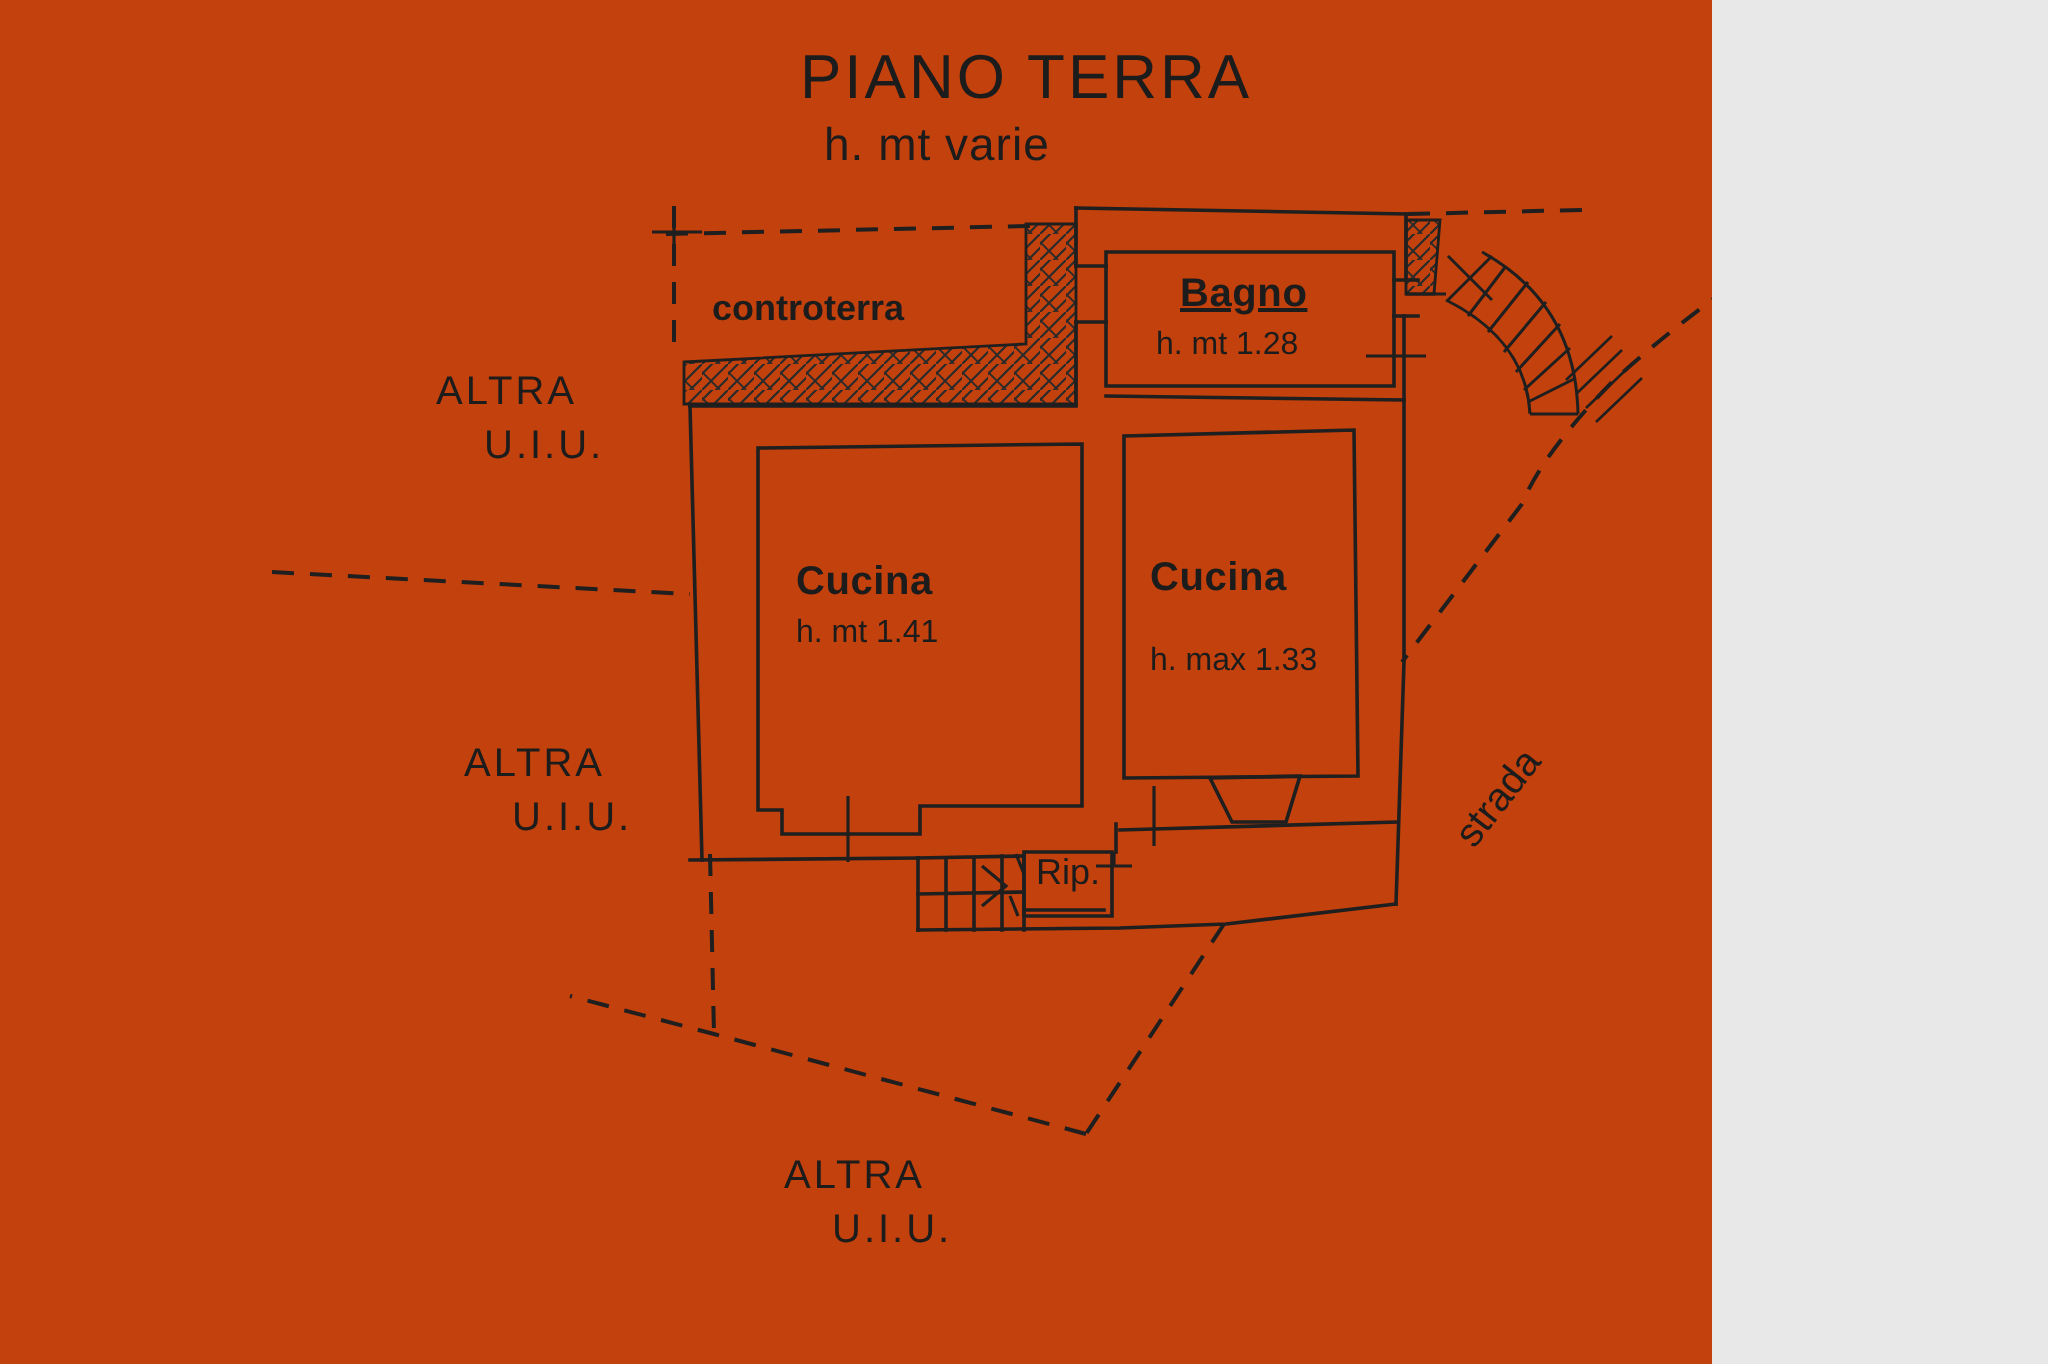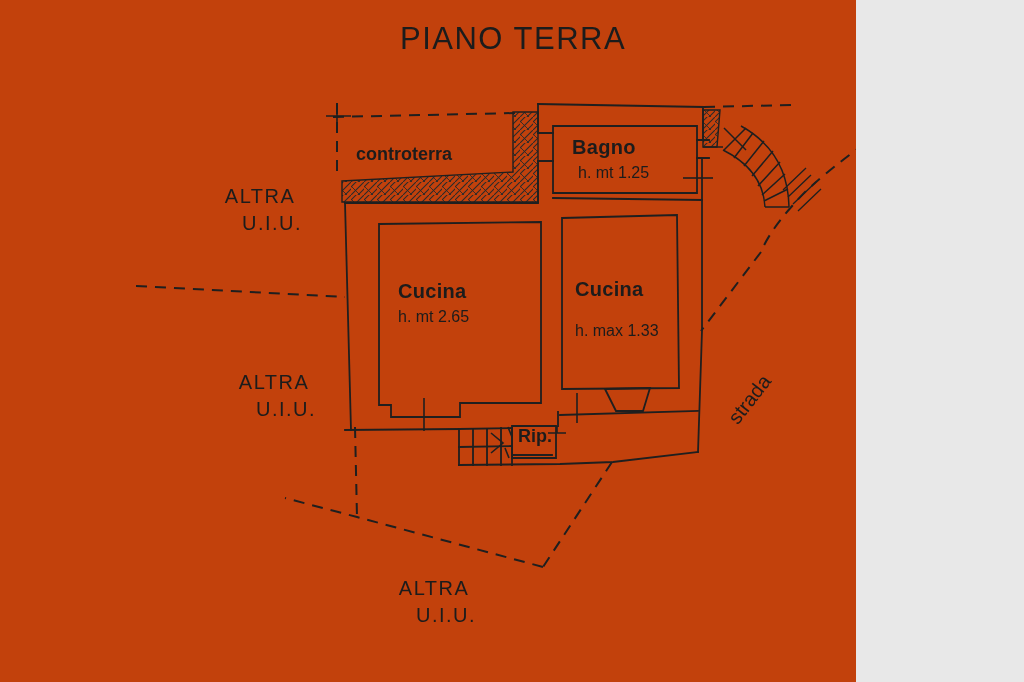--- a/index.html
+++ b/index.html
@@ -10,22 +10,22 @@
     overflow:hidden;
     font-family:"Liberation Sans", sans-serif;
     color:#1f1f1f;
   }
   #plan-svg{position:absolute;left:0;top:0;}
   .label{position:absolute;white-space:nowrap;color:#1c1c1c;}
   .title{font-size:31px;font-weight:500;letter-spacing:1.5px;}
   .subtitle{font-size:23px;font-weight:400;letter-spacing:0.5px;}
   .room-name{font-size:20px;font-weight:700;letter-spacing:0.3px;}
   .room-h{font-size:16px;font-weight:400;}
-  .small-room-name{font-size:18px;font-weight:700;text-align:right;}
-  .zone{font-size:20px;font-weight:500;letter-spacing:1.5px;line-height:27px;text-align:center;}
+  .small-room-name{font-size:18px;font-weight:400;text-align:right;}
+  .zone{font-size:20px;font-weight:500;letter-spacing:1.5px;line-height:27px;}
   .zone .l2{margin-left:24px;}
   .hatch-label{font-size:18px;font-weight:700;text-align:center;}
   .strada{font-size:20px;font-weight:500;transform:rotate(-52deg);}
 </style>
 </head>
 <body>
 
 <div id="page">
 
   <svg id="plan-svg" width="1024" height="682" viewBox="0 0 1024 682">
@@ -103,28 +103,29 @@
       <path d="M724,128 L746,150 M746,128 L724,150"></path>
       <path d="M741,126 Q788,152 789,207"></path>
       <path d="M723,150 Q763,170 765,207"></path>
       <path d="M753,133 L734,158 M764,141 L744,166 M773,151 L752,176 M780,162 L758,186 M785,174 L762,195 M788,189 L764,201 M789,207 L765,207"></path>
       <path d="M783,190 L806,168 M788,197 L811,175 M793,204 L816,182 M798,211 L821,189" stroke-width="1.3"></path>
     </g>
   </svg>
 
   <div class="label title" style="left:400px;top:21px;">PIANO TERRA</div>
 
+  <div class="label subtitle" style="left:412px;top:59px;">h. mt varie</div>
 
   <div class="label hatch-label" style="left:356px;top:144px;">controterra</div>
 
-  <div class="label room-name" style="left:572px;top:136px;">Bagno</div>
-  <div class="label room-h" style="left:578px;top:164px;">h. mt 1.25</div>
+  <div class="label room-name" style="left:590px;top:136px;text-decoration:underline;">Bagno</div>
+  <div class="label room-h" style="left:578px;top:164px;">h. mt 1.28</div>
 
   <div class="label room-name" style="left:398px;top:280px;">Cucina</div>
-  <div class="label room-h" style="left:398px;top:308px;">h. mt 2.65</div>
+  <div class="label room-h" style="left:398px;top:308px;">h. mt 1.41</div>
 
   <div class="label room-name" style="left:575px;top:278px;">Cucina</div>
   <div class="label room-h" style="left:575px;top:322px;">h. max 1.33</div>
 
   <div class="label small-room-name" style="left:518px;top:426px;">Rip.</div>
 
   <div class="label zone" style="left:218px;top:183px;">
     <div>ALTRA</div>
     <div class="l2">U.I.U.</div>
   </div>

